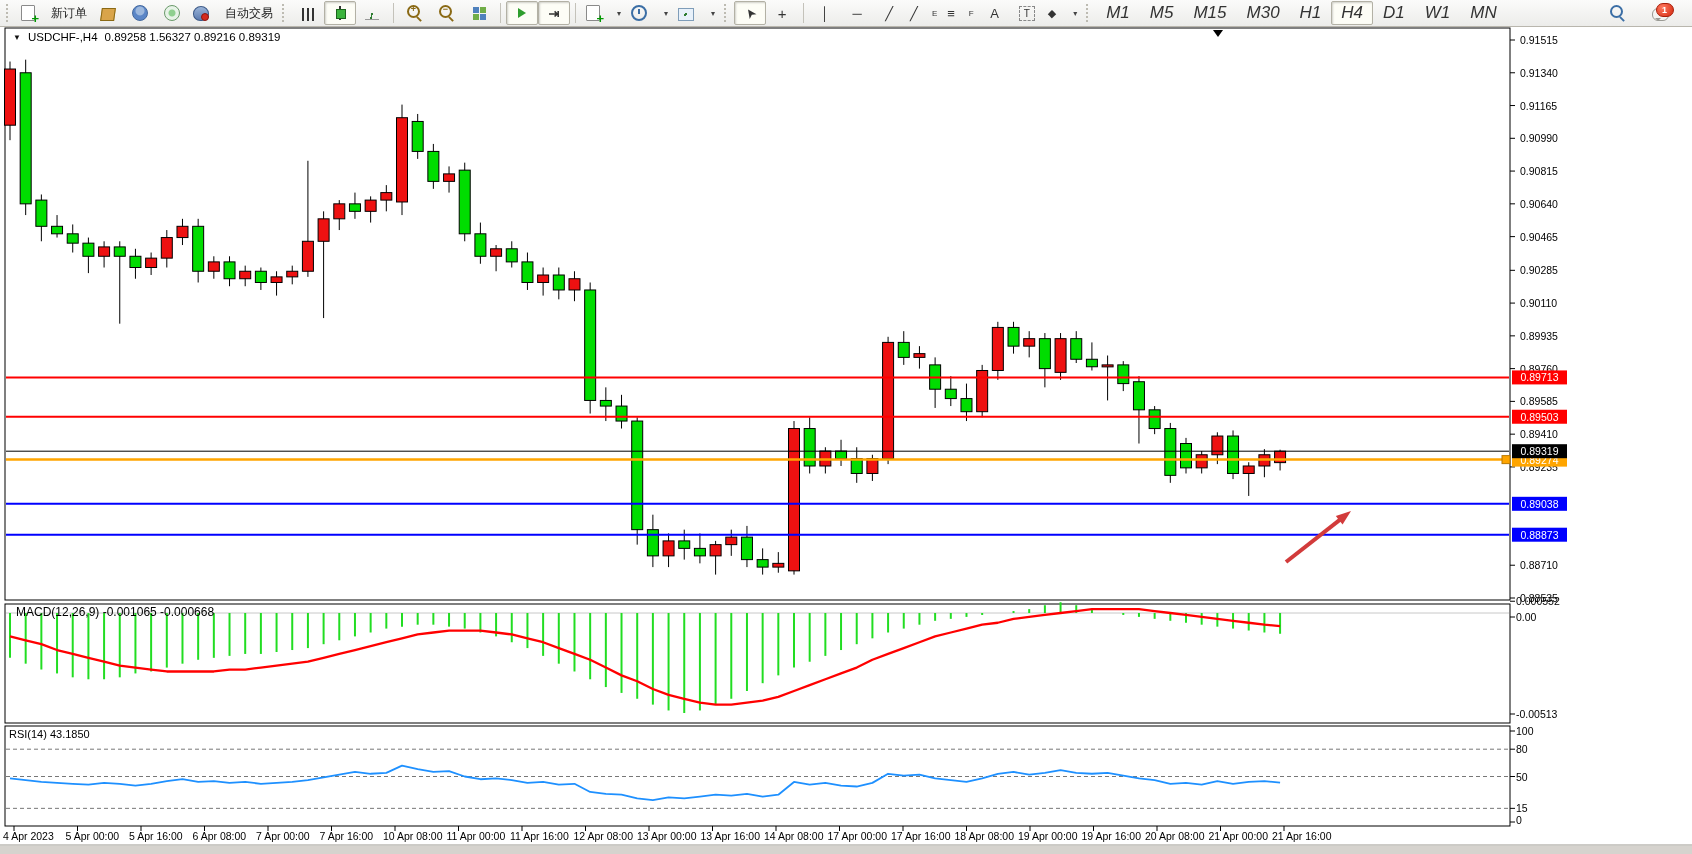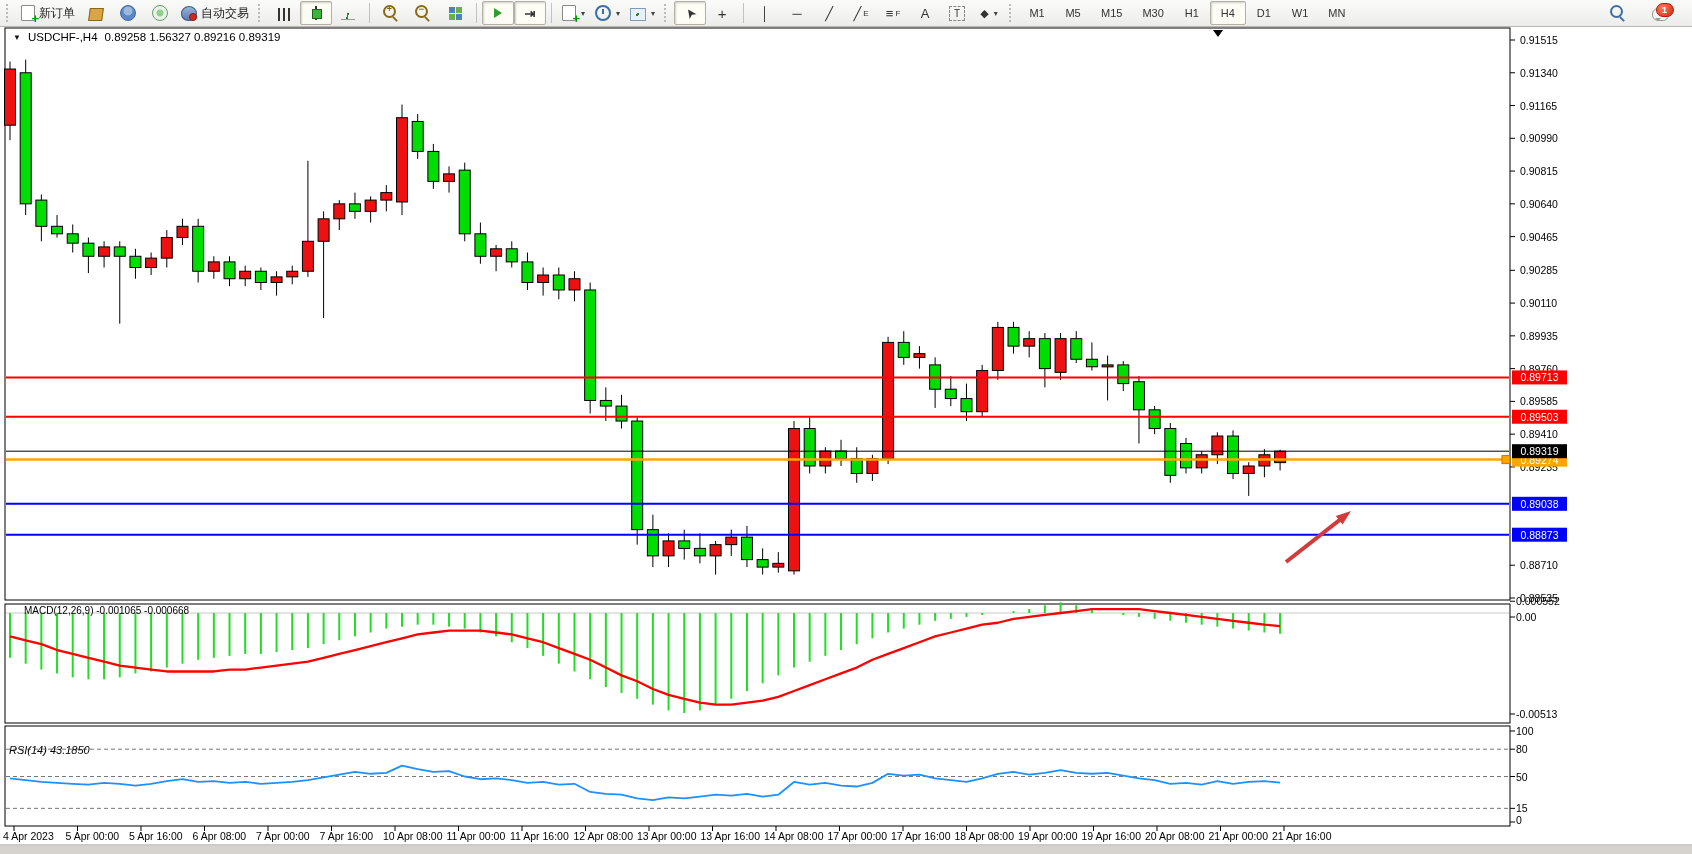--- a/index.html
+++ b/index.html
@@ -1,24 +1,24 @@
 <!DOCTYPE html>
 <html><head>
 <meta charset="utf-8">
 <style>
   html,body{margin:0;padding:0;}
   body{width:1692px;height:854px;background:#d6d3ce;font-family:"Liberation Sans",sans-serif;overflow:hidden;position:relative;}
   
   #toolbar{position:absolute;left:0;top:0;width:1692px;height:27px;background:linear-gradient(#fbfbfa,#ececea);border-bottom:1px solid #b9b6ad;display:flex;align-items:center;padding:0 2px;box-sizing:border-box;z-index:5;}
-  .tbtn{height:22px;min-width:22px;display:flex;align-items:center;justify-content:center;gap:4px;padding:0 4px;border:1px solid transparent;border-radius:2px;font-size:12px;color:#222;}
+  .tbtn{height:22px;min-width:22px;display:flex;align-items:center;justify-content:center;gap:16px;padding:0 4px;border:1px solid transparent;border-radius:2px;font-size:12px;color:#222;}
   .tbtn.pressed{background:#fdfdf6;border-color:#b3b1a5;box-shadow:inset 1px 1px 2px rgba(0,0,0,.18);}
   .sep{width:1px;height:20px;background:#c4c2ba;margin:0 5px;}
   .grip{width:4px;height:18px;border-left:2px dotted #bdbbb2;margin:0 4px;}
   .caret{font-size:8px;color:#444;margin-left:1px;}
-  .tflabel{font-size:11px;color:#333;padding:0 5px;}
+  .tflabel{font-size:17px;color:#333;padding:0 5px;font-style:italic;}
   .tbtn.tf{min-width:26px;}
   
   .ic{display:inline-block;position:relative;width:16px;height:16px;}
   .ic-doc{width:12px;height:14px;background:#fff;border:1px solid #8a8a8a;border-radius:1px;}
   .ic-doc::after{content:"+";position:absolute;right:-5px;bottom:-6px;color:#009900;font-weight:bold;font-size:13px;}
   .ic-bucket{width:12px;height:11px;background:#d9a44a;border:1px solid #8a6914;transform:skewX(-8deg);margin-top:3px;}
   .ic-user{width:14px;height:14px;border-radius:50%;background:radial-gradient(circle at 50% 35%, #9db8dd 0 4px, #5b86c7 5px);border:1px solid #41679e;}
   .ic-signal{width:14px;height:14px;border-radius:50%;background:radial-gradient(circle,#8fd08f 0 3px,#e7f3e7 4px);border:1px solid #6a9a6a;}
   .ic-bot{width:14px;height:13px;border-radius:50% 50% 45% 45%;background:linear-gradient(#9ab4d8,#5c7bb0);border:1px solid #3d5a88;}
   .ic-bot::after{content:"";position:absolute;right:-1px;bottom:-1px;width:6px;height:6px;border-radius:50%;background:#d42a1e;border:1px solid #8c1610;}
@@ -49,22 +49,22 @@
   .sub{font-size:8px;color:#333;vertical-align:sub;margin-left:-2px;}
   .ic-T{border:1px dashed #888;font-size:10px;color:#333;width:14px;height:13px;display:flex;align-items:center;justify-content:center;}
   .ic-chat{width:15px;height:11px;background:#f4f4f2;border:1px solid #9a9a94;border-radius:6px;margin-top:3px;}
   .ic-chat::after{content:"";position:absolute;left:2px;bottom:-4px;border:3px solid transparent;border-top-color:#9a9a94;}
   .badge{position:absolute;right:-6px;top:-6px;min-width:12px;height:12px;border-radius:7px;background:radial-gradient(circle at 35% 30%,#ff7a60,#d4290f);color:#fff;font-size:9px;font-weight:bold;display:flex;align-items:center;justify-content:center;padding:0 2px;border:1px solid #a81d08;}
   #tb-right{margin-left:auto;display:flex;align-items:center;gap:10px;padding-right:14px;}
   
   .ovl{position:absolute;z-index:4;font-size:11.5px;color:#000;white-space:pre;}
   #chart-title{left:13px;top:31px;display:flex;align-items:center;gap:7px;}
   #chart-title .dd{font-size:8px;color:#111;}
-  #macd-label{left:24px;top:605px;font-size:10px;}
-  #rsi-label{left:9px;top:744px;font-size:11px;font-style:italic;}
+  #macd-label{left:16px;top:605px;font-size:12px;}
+  #rsi-label{left:9px;top:728px;font-size:11px;}
   svg{position:absolute;left:0;top:0;z-index:1;}
   svg text{font-family:"Liberation Sans",sans-serif;}
 </style>
 </head>
 <body>
 
 <div id="toolbar">
   <span class="grip"></span>
   <div class="tbtn">
     <span class="ic ic-doc"></span>

